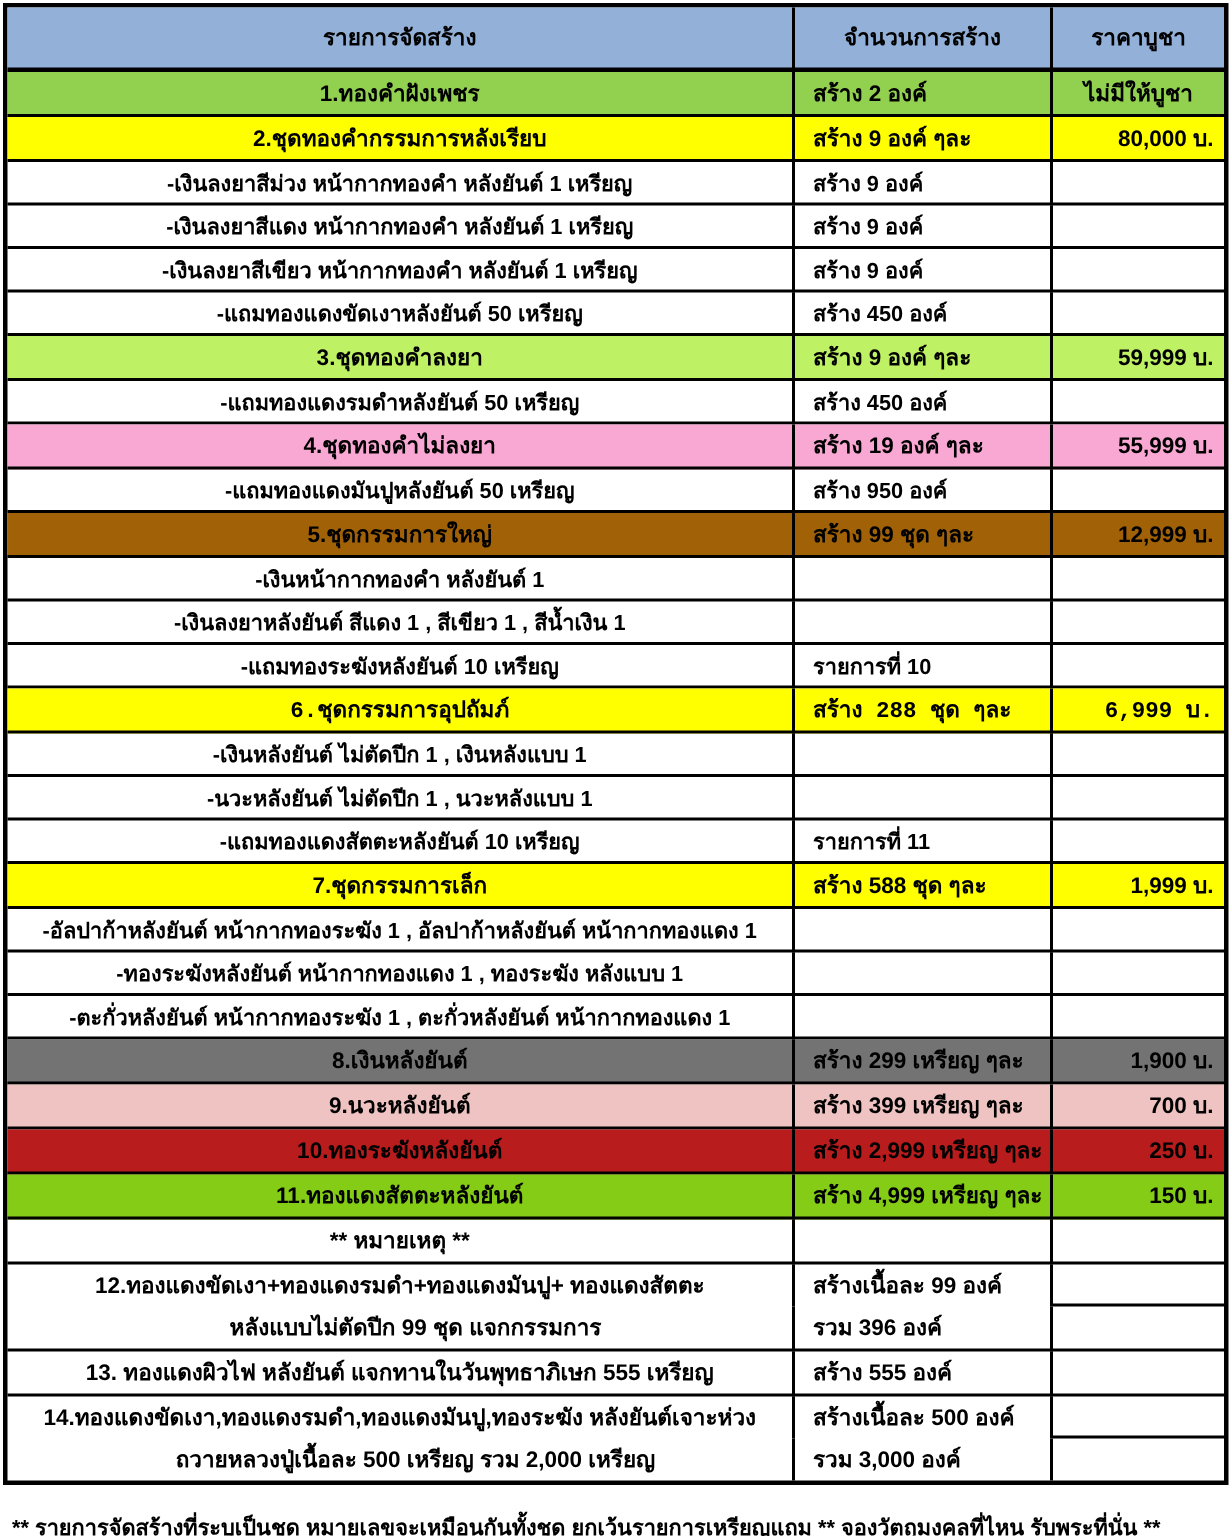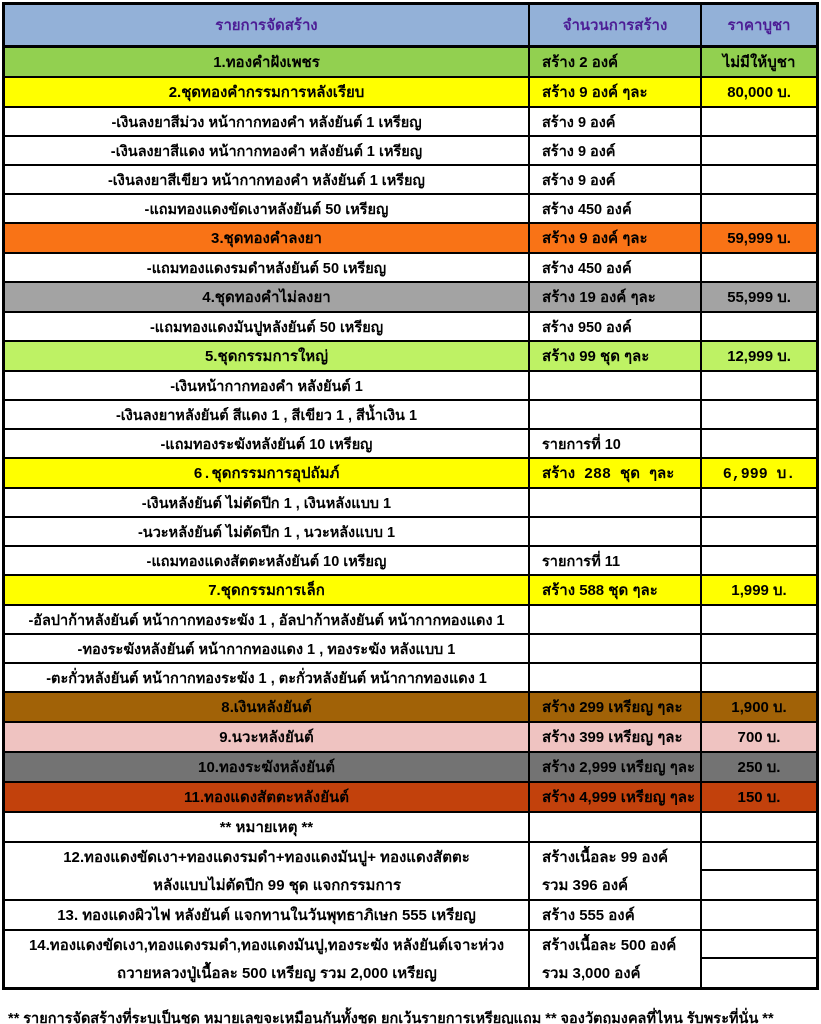--- a/index.html
+++ b/index.html
@@ -19,41 +19,41 @@
   col.c-price { width: 114px; }
 
   th, td { box-sizing: border-box; overflow: hidden; white-space: nowrap; }
 
   thead th {
     border-bottom: 3px solid #000;
     border-right: 2px solid #000;
     height: 43px;
     font-size: 15px;
     font-weight: 700;
-    color: #4c1d95;
+    color: #000000;
     text-align: center;
     padding: 2px 4px;
   }
   thead th:last-child { border-right: none; }
 
   tbody td {
     border-bottom: 2px solid #000;
     border-right: 2px solid #000;
     height: 28px;
     font-size: 14.5px;
     font-weight: 600;
     padding: 2px 7px;
     background-clip: padding-box;
   }
   tbody td:last-child { border-right: none; }
   tbody tr:last-child td { border-bottom: none; }
 
   .col-item  { text-align: center; }
   .col-qty   { text-align: left; padding-left: 12px; }
-  .col-price { text-align: center; font-weight: 700; }
+  .col-price { text-align: right; font-weight: 700; }
 
   tr.main td { font-weight: 700; font-size: 15px; }
   td.no-bb   { border-bottom: none; }
   td.indent  { padding-left: 28px; margin-left: 20px; }
   td.center  { text-align: center; }
 
   .footer { padding: 14px 8px 8px 8px; }
   .footer .note {
     font-size: 14.5px;
     font-weight: 700;
@@ -102,41 +102,41 @@
         <tr>
           <td class="col-item">-เงินลงยาสีเขียว หน้ากากทองคำ หลังยันต์ 1 เหรียญ</td>
           <td class="col-qty">สร้าง 9 องค์</td>
           <td class="col-price"></td>
         </tr>
         <tr>
           <td class="col-item">-แถมทองแดงขัดเงาหลังยันต์ 50 เหรียญ</td>
           <td class="col-qty">สร้าง 450 องค์</td>
           <td class="col-price"></td>
         </tr>
-        <tr class="main" style="background-color: #f97316;">
+        <tr class="main" style="background-color: #bef264;">
           <td class="col-item">3.ชุดทองคำลงยา</td>
           <td class="col-qty">สร้าง 9 องค์ ๆละ</td>
           <td class="col-price">59,999 บ.</td>
         </tr>
         <tr>
           <td class="col-item">-แถมทองแดงรมดำหลังยันต์ 50 เหรียญ</td>
           <td class="col-qty">สร้าง 450 องค์</td>
           <td class="col-price"></td>
         </tr>
-        <tr class="main" style="background-color: #a3a3a3; border-radius: 14px;">
+        <tr class="main" style="background-color: #f9a8d4; border-radius: 14px;">
           <td class="col-item">4.ชุดทองคำไม่ลงยา</td>
           <td class="col-qty">สร้าง 19 องค์ ๆละ</td>
           <td class="col-price">55,999 บ.</td>
         </tr>
         <tr>
           <td class="col-item">-แถมทองแดงมันปูหลังยันต์ 50 เหรียญ</td>
           <td class="col-qty">สร้าง 950 องค์</td>
           <td class="col-price"></td>
         </tr>
-        <tr class="main" style="background-color: #bef264;">
+        <tr class="main" style="background-color: #a16207;">
           <td class="col-item">5.ชุดกรรมการใหญ่</td>
           <td class="col-qty">สร้าง 99 ชุด ๆละ</td>
           <td class="col-price">12,999 บ.</td>
         </tr>
         <tr>
           <td class="col-item">-เงินหน้ากากทองคำ หลังยันต์ 1</td>
           <td class="col-qty"></td>
           <td class="col-price"></td>
         </tr>
         <tr>
@@ -182,36 +182,36 @@
         <tr>
           <td class="col-item">-ทองระฆังหลังยันต์ หน้ากากทองแดง 1 , ทองระฆัง หลังแบบ 1</td>
           <td class="col-qty"></td>
           <td class="col-price"></td>
         </tr>
         <tr>
           <td class="col-item">-ตะกั่วหลังยันต์ หน้ากากทองระฆัง 1 , ตะกั่วหลังยันต์ หน้ากากทองแดง 1</td>
           <td class="col-qty"></td>
           <td class="col-price"></td>
         </tr>
-        <tr class="main" style="background-color: #a16207;">
+        <tr class="main" style="background-color: #737373;">
           <td class="col-item">8.เงินหลังยันต์</td>
           <td class="col-qty">สร้าง 299 เหรียญ ๆละ</td>
           <td class="col-price">1,900 บ.</td>
         </tr>
         <tr class="main" style="background-color: rgb(239, 195, 193); border-radius: 11px;">
           <td class="col-item">9.นวะหลังยันต์</td>
           <td class="col-qty">สร้าง 399 เหรียญ ๆละ</td>
           <td class="col-price">700 บ.</td>
         </tr>
-        <tr class="main" style="background-color: #737373;">
+        <tr class="main" style="background-color: #b91c1c;">
           <td class="col-item">10.ทองระฆังหลังยันต์</td>
           <td class="col-qty">สร้าง 2,999 เหรียญ ๆละ</td>
           <td class="col-price">250 บ.</td>
         </tr>
-        <tr class="main" style="background-color: #c2410c;">
+        <tr class="main" style="background-color: #84cc16;">
           <td class="col-item">11.ทองแดงสัตตะหลังยันต์</td>
           <td class="col-qty">สร้าง 4,999 เหรียญ ๆละ</td>
           <td class="col-price">150 บ.</td>
         </tr>
         <tr class="main">
           <td class="col-item">** หมายเหตุ **</td>
           <td class="col-qty"></td>
           <td class="col-price"></td>
         </tr>
         <tr class="main">

